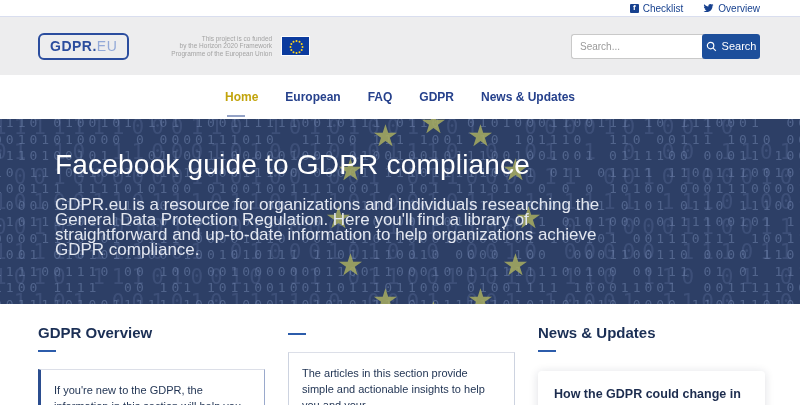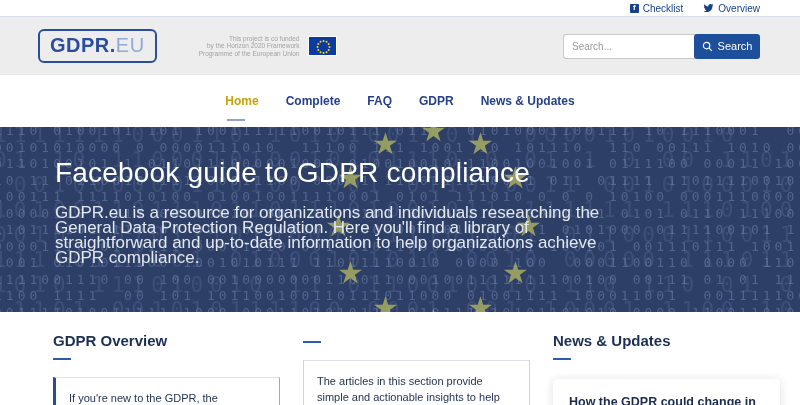--- a/index.html
+++ b/index.html
@@ -9,56 +9,56 @@
   
   .topbar { height:17px; background:#fff; border-bottom:1px solid #d9deef;
     display:flex; justify-content:flex-end; align-items:center; gap:20px; padding-right:40px; }
   .social-link { display:flex; align-items:center; gap:4px; font-size:10px; color:#17418f;
     text-decoration:none; cursor:pointer; }
   .fb-ico { width:9px; height:9px; background:#17418f; color:#fff; font-size:8px; font-weight:bold;
     display:inline-flex; align-items:center; justify-content:center; border-radius:1px; line-height:1; }
 
   
   .header { height:58px; background:#ededee; display:flex; align-items:center; padding:0 40px 0 38px; }
-  .logo { border:2px solid #2b4d9e; border-radius:6px; padding:3px 10px 4px; font-size:20px;
+  .logo { border:2px solid #2b4d9e; border-radius:6px; padding:3px 10px 4px; font-size:14px;
     letter-spacing:.5px; cursor:pointer; white-space:nowrap; }
   .logo .p1 { color:#2b4d9e; font-weight:bold; }
   .logo .p2 { color:#93a9d8; font-weight:normal; }
   .funding { margin-left:42px; text-align:right; font-size:6.5px; line-height:7.5px; color:#a3a3a3; }
   .flag { margin-left:9px; display:block; border:1px solid #fdfdfd; }
   .searchbox { margin-left:auto; display:flex; }
   .searchbox input { width:133px; height:25px; border:1px solid #c9c9c9; border-right:none;
     border-radius:3px 0 0 3px; padding:0 8px; font-size:10px; color:#555; background:#fff;
     font-family:"Liberation Sans", sans-serif; outline:none; }
   .searchbox input::placeholder { color:#9a9a9a; }
-  .search-btn { height:25px; width:66px; background:#1d4f9b; border:none; border-radius:3px;
+  .search-btn { height:25px; width:58px; background:#1d4f9b; border:none; border-radius:3px;
     margin-left:-2px; color:#fff; font-size:11px; display:flex; align-items:center; justify-content:center;
     gap:5px; cursor:pointer; font-family:"Liberation Sans", sans-serif; }
 
   
-  .nav { height:52px; background:#fff; display:flex; justify-content:center; align-items:center; gap:27px; }
+  .nav { height:44px; background:#fff; display:flex; justify-content:center; align-items:center; gap:27px; }
   .nav-item { position:relative; font-size:12px; font-weight:bold; color:#26418c; text-decoration:none;
     cursor:pointer; padding:6px 0; }
   .nav-item.active { color:#c2a40c; }
   .nav-item.active .under { content:''; position:absolute; left:2px; bottom:-7px; width:18px; height:2px;
     background:#93a2c6; }
 
   
   .hero { position:relative; height:185px; background:#2d3f66; overflow:hidden; }
   .binary-layer { position:absolute; top:-4px; left:-6px; right:0; bottom:0;
     font-family:"DejaVu Sans Mono", monospace; white-space:pre; pointer-events:none; }
   .bl1 { font-size:13px; line-height:16.5px; letter-spacing:4px; color:rgba(155,175,220,0.33); }
   .bl2 { font-size:21px; line-height:25px; letter-spacing:7px; color:rgba(150,170,215,0.16); }
   .star { position:absolute; font-size:30px; color:rgba(168,173,96,0.85); pointer-events:none; }
   .hero-content { position:relative; padding:30px 0 0 55px; }
   .hero-title { color:#ffffff; font-size:28px; font-weight:normal; letter-spacing:.2px; }
   .hero-desc { margin-top:16px; max-width:548px; color:#e3e7f0; font-size:17px; line-height:15px; }
 
   
-  .content { background:#fff; display:flex; gap:23px; padding:20px 35px 0 38px; height:100px;margin-left:15px; }
+  .content { background:#fff; display:flex; gap:23px; padding:20px 35px 0 38px; height:100px; }
   .col { width:227px; flex:none; }
   .col-head { font-size:15px; font-weight:bold; color:#1b2f55; }
   .accent { width:18px; height:2px; background:#2c5cab; margin-top:9px; }
   .card { margin-top:17px; font-size:11px; line-height:16px; color:#233655; }
   .card-overview { border-top:1px solid #dcdfe8; border-left:3px solid #2b4d8f;
     border-right:1px solid #9aa9cc; padding:12px 13px; }
   .card-compliance { border-top:1px solid #dcdfe8; border-left:1px solid #cdd3e0;
     border-right:1px solid #cdd3e0; padding:12px 13px; }
   .card-news { margin-top:19px; border-radius:4px; box-shadow:0 1px 10px rgba(20,30,60,0.14);
     padding:15px 16px 25px; font-size:12.5px; font-weight:bold; color:#1c2c4e; cursor:pointer; }
@@ -110,21 +110,21 @@
           <circle cx="10" cy="10" r="7" fill="none" stroke="#fff" stroke-width="2.6"></circle>
           <line x1="15.5" y1="15.5" x2="21.5" y2="21.5" stroke="#fff" stroke-width="2.6"></line>
         </svg>
       <span>Search</span>
     </button>
   </div>
 </div>
 
 <div class="nav">
   <a class="nav-item active"><span>Home</span><span class="under"></span></a>
-  <a class="nav-item"><span>Complete</span></a>
+  <a class="nav-item"><span>European</span></a>
   <a class="nav-item"><span>FAQ</span></a>
   <a class="nav-item"><span>GDPR</span></a>
   <a class="nav-item"><span>News &amp; Updates</span></a>
 </div>
 
 <div class="hero">
   <div class="binary-layer bl1">1110 0100101 101 1001111110010111 0110  01010001100111 10 1110001  00110001
 00101010000 0 0000111010  11100 111 1001 10 101110  110 00111 1010 000100 1
 0110100101 1 0110111000001000 010010010111001001001 0111100 00011 1000 111 
 10 11 0110010 111100011100 00001 1110111110011 011 01111 1101111001011 1100

